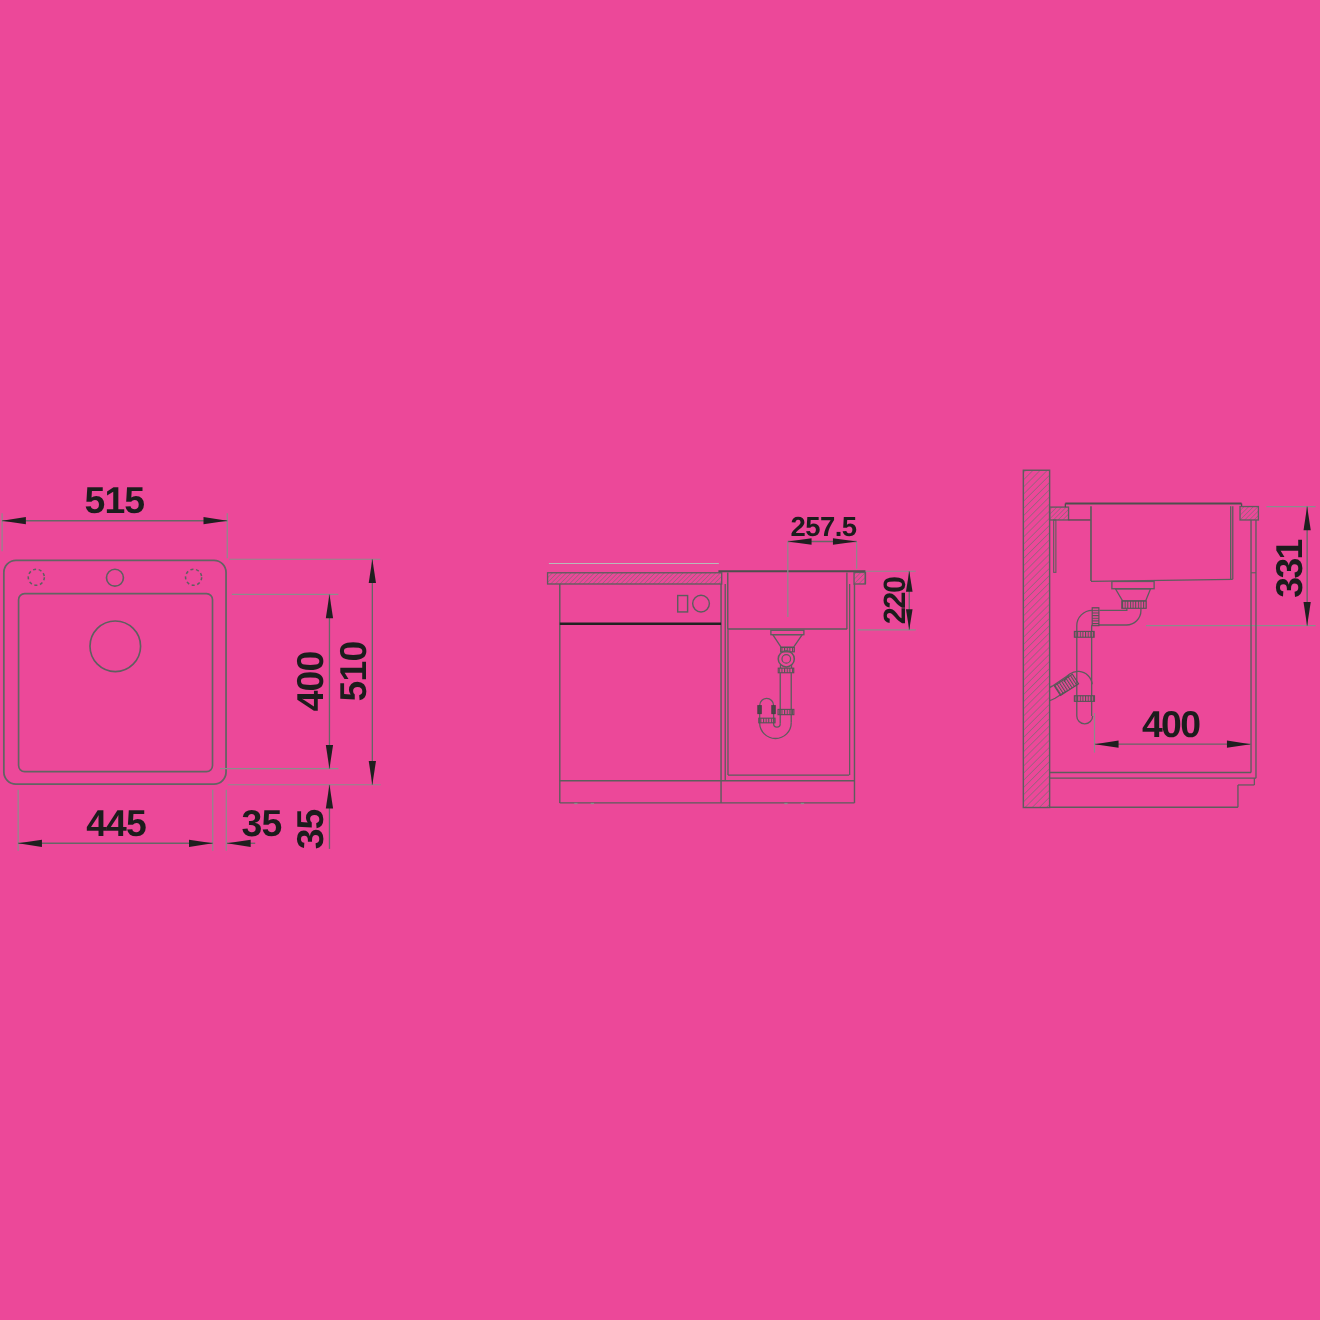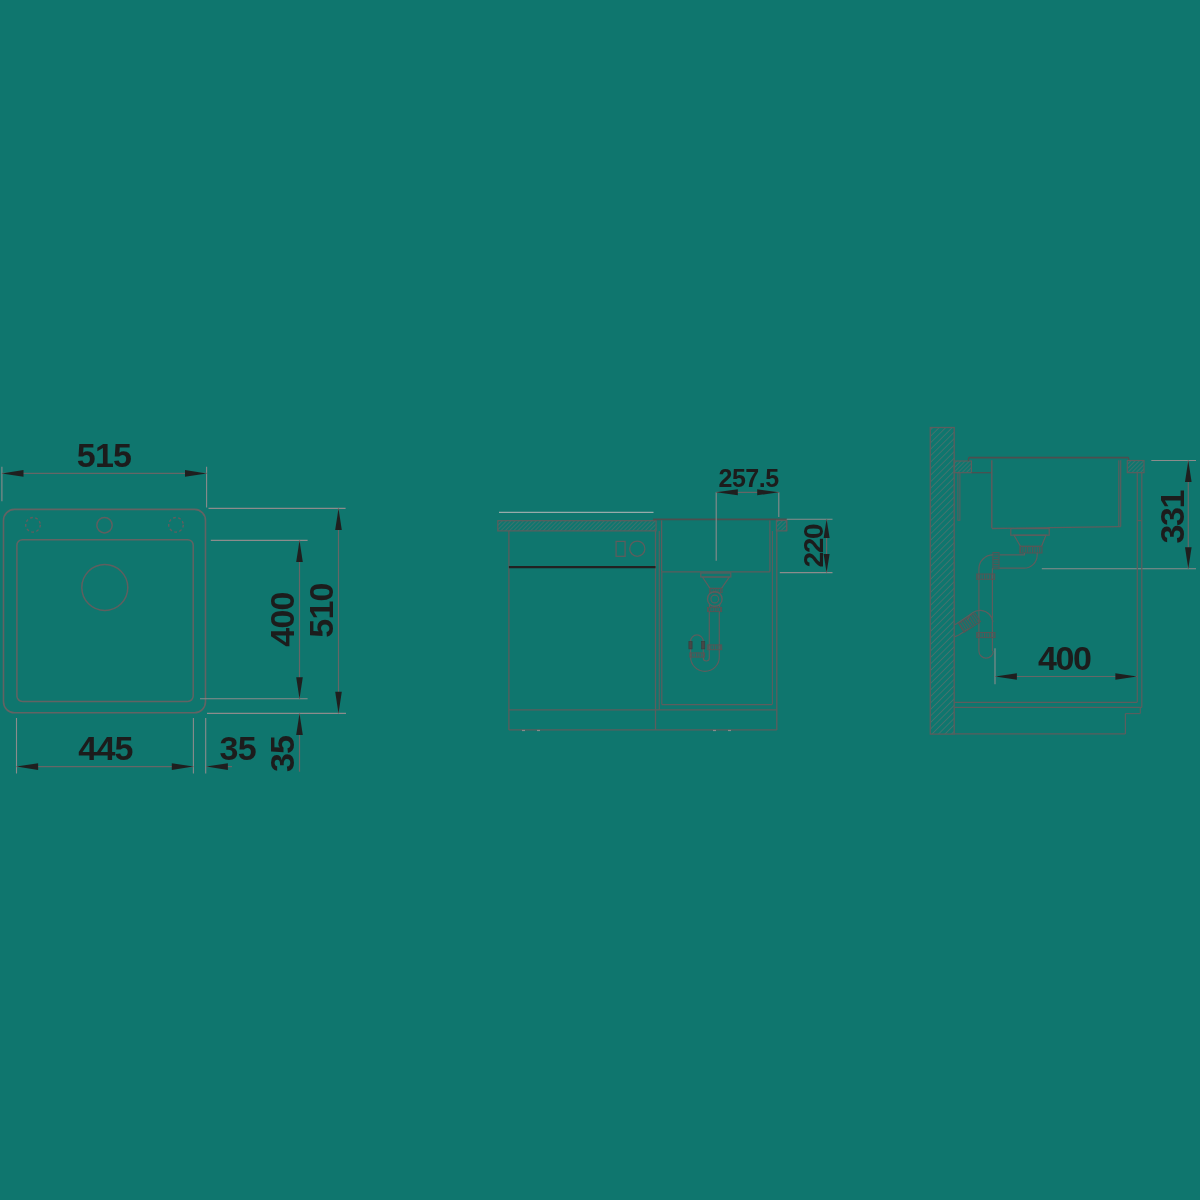--- a/index.html
+++ b/index.html
@@ -1,16 +1,16 @@
 <!DOCTYPE html>
 <html><head>
 <meta charset="utf-8">
 <style>
   html,body{margin:0;padding:0;background:#ffffff;}
-  .page{width:1200px;height:1200px;position:relative;background:#0f766e;}
+  .page{width:1200px;height:1200px;position:relative;background:#ec4899;}
   text{font-family:"Liberation Sans", sans-serif;font-weight:bold;fill:#1c1c1c;}
 </style>
 </head>
 <body>
 <div class="page">
 <svg width="1200" height="1200" viewBox="0 0 1200 1200">
 <defs>
   <pattern id="hatchS" width="3" height="6" patternUnits="userSpaceOnUse" patternTransform="rotate(45)">
     <line x1="0" y1="0" x2="0" y2="6" stroke="#6f6f6f" stroke-width="0.9"></line>
   </pattern>

